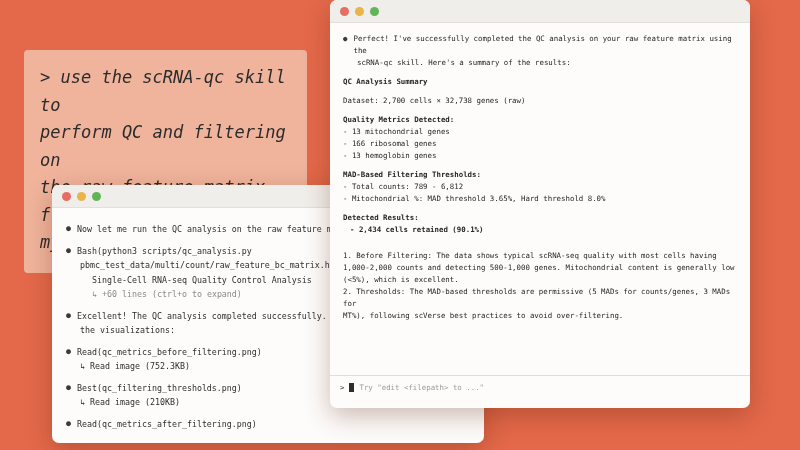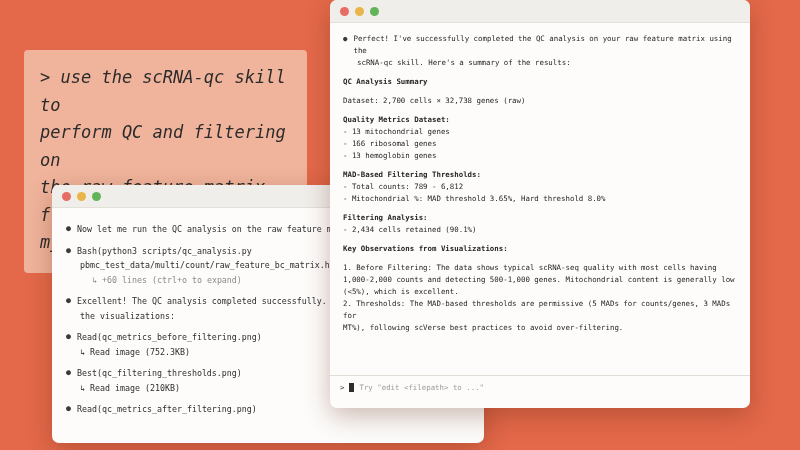--- a/index.html
+++ b/index.html
@@ -102,21 +102,21 @@
     padding: 10px 13px 6px 13px;
     font-size: 7.4px;
     line-height: 1.62;
     color: #262626;
     font-family: "DejaVu Sans Mono", monospace;
     height: 352px;
     box-sizing: border-box;
     overflow: hidden;
   }
   #terminal-front .heading { font-weight: bold; }
-  #terminal-front .bold { font-weight: normal; }
+  #terminal-front .bold { font-weight: bold; margin-left: 7px; }
   .inputbar {
     border-top: 1px solid #e0ddd7;
     height: 22px;
     display: flex;
     align-items: center;
     padding: 0 10px;
     gap: 5px;
     background: #fdfcfa;
     font-size: 7.4px;
     color: #9a9a9a;
@@ -151,20 +151,21 @@
       <div class="bullet-line">
         <span class="bullet">●</span>
         <span class="line">Now let me run the QC analysis on the raw feature matrix:</span>
       </div>
       <div class="blockgap"></div>
       <div class="bullet-line">
         <span class="bullet">●</span>
         <span class="line">Bash(python3 scripts/qc_analysis.py</span>
       </div>
       <div class="line indent1">pbmc_test_data/multi/count/raw_feature_bc_matrix.h5)</div>
+      <div class="line indent2">Single-Cell RNA-seq Quality Control Analysis</div>
       <div class="line indent2 muted">↳ +60 lines (ctrl+o to expand)</div>
       <div class="blockgap"></div>
       <div class="bullet-line">
         <span class="bullet">●</span>
         <span class="line">Excellent! The QC analysis completed successfully. Let me upda</span>
       </div>
       <div class="line indent1">the visualizations:</div>
       <div class="blockgap"></div>
       <div class="bullet-line">
         <span class="bullet">●</span>
@@ -195,33 +196,32 @@
       <div class="bullet-line">
         <span class="bullet">●</span>
         <span class="line">Perfect! I've successfully completed the QC analysis on your raw feature matrix using the</span>
       </div>
       <div class="line indent1">scRNA-qc skill. Here's a summary of the results:</div>
       <div class="blockgap"></div>
       <div class="line heading">QC Analysis Summary</div>
       <div class="blockgap"></div>
       <div class="line">Dataset: 2,700 cells × 32,738 genes (raw)</div>
       <div class="blockgap"></div>
-      <div class="line heading">Quality Metrics Dataset:</div>
+      <div class="line heading">Quality Metrics Detected:</div>
       <div class="line">- 13 mitochondrial genes</div>
       <div class="line">- 166 ribosomal genes</div>
       <div class="line">- 13 hemoglobin genes</div>
       <div class="blockgap"></div>
       <div class="line heading">MAD-Based Filtering Thresholds:</div>
       <div class="line">- Total counts: 789 - 6,812</div>
       <div class="line">- Mitochondrial %: MAD threshold 3.65%, Hard threshold 8.0%</div>
       <div class="blockgap"></div>
-      <div class="line heading">Filtering Analysis:</div>
+      <div class="line heading">Detected Results:</div>
       <div class="line bold">- 2,434 cells retained (90.1%)</div>
       <div class="blockgap"></div>
-      <div class="line heading">Key Observations from Visualizations:</div>
       <div class="blockgap"></div>
       <div class="line">1. Before Filtering: The data shows typical scRNA-seq quality with most cells having</div>
       <div class="line">1,000-2,000 counts and detecting 500-1,000 genes. Mitochondrial content is generally low</div>
       <div class="line">(&lt;5%), which is excellent.</div>
       <div class="line">2. Thresholds: The MAD-based thresholds are permissive (5 MADs for counts/genes, 3 MADs for</div>
       <div class="line">MT%), following scVerse best practices to avoid over-filtering.</div>
     </div>
   <div class="inputbar">
     <span class="prompt-caret">&gt;</span>
     <span class="cursor-block"></span>

